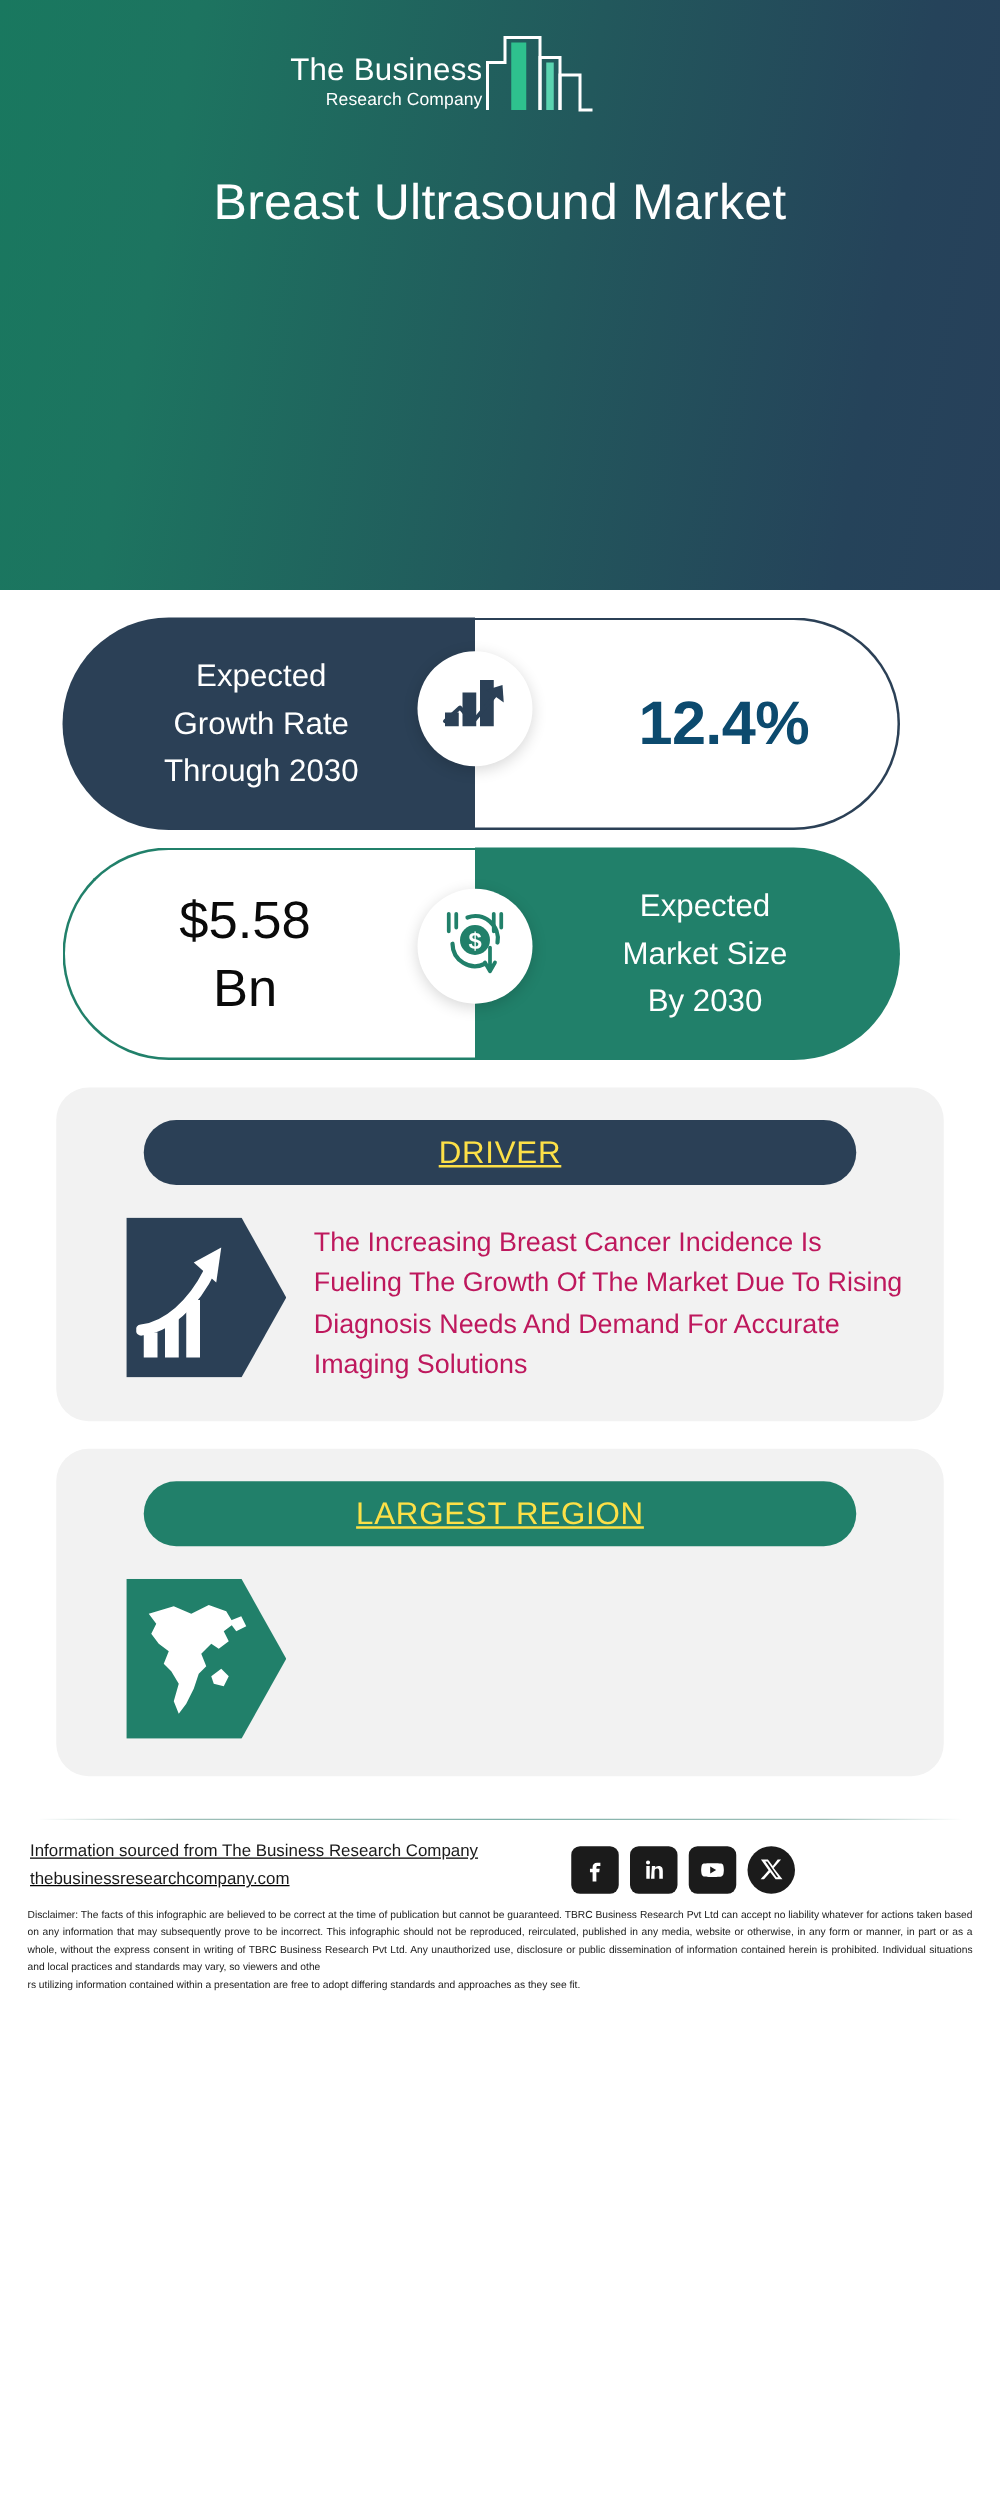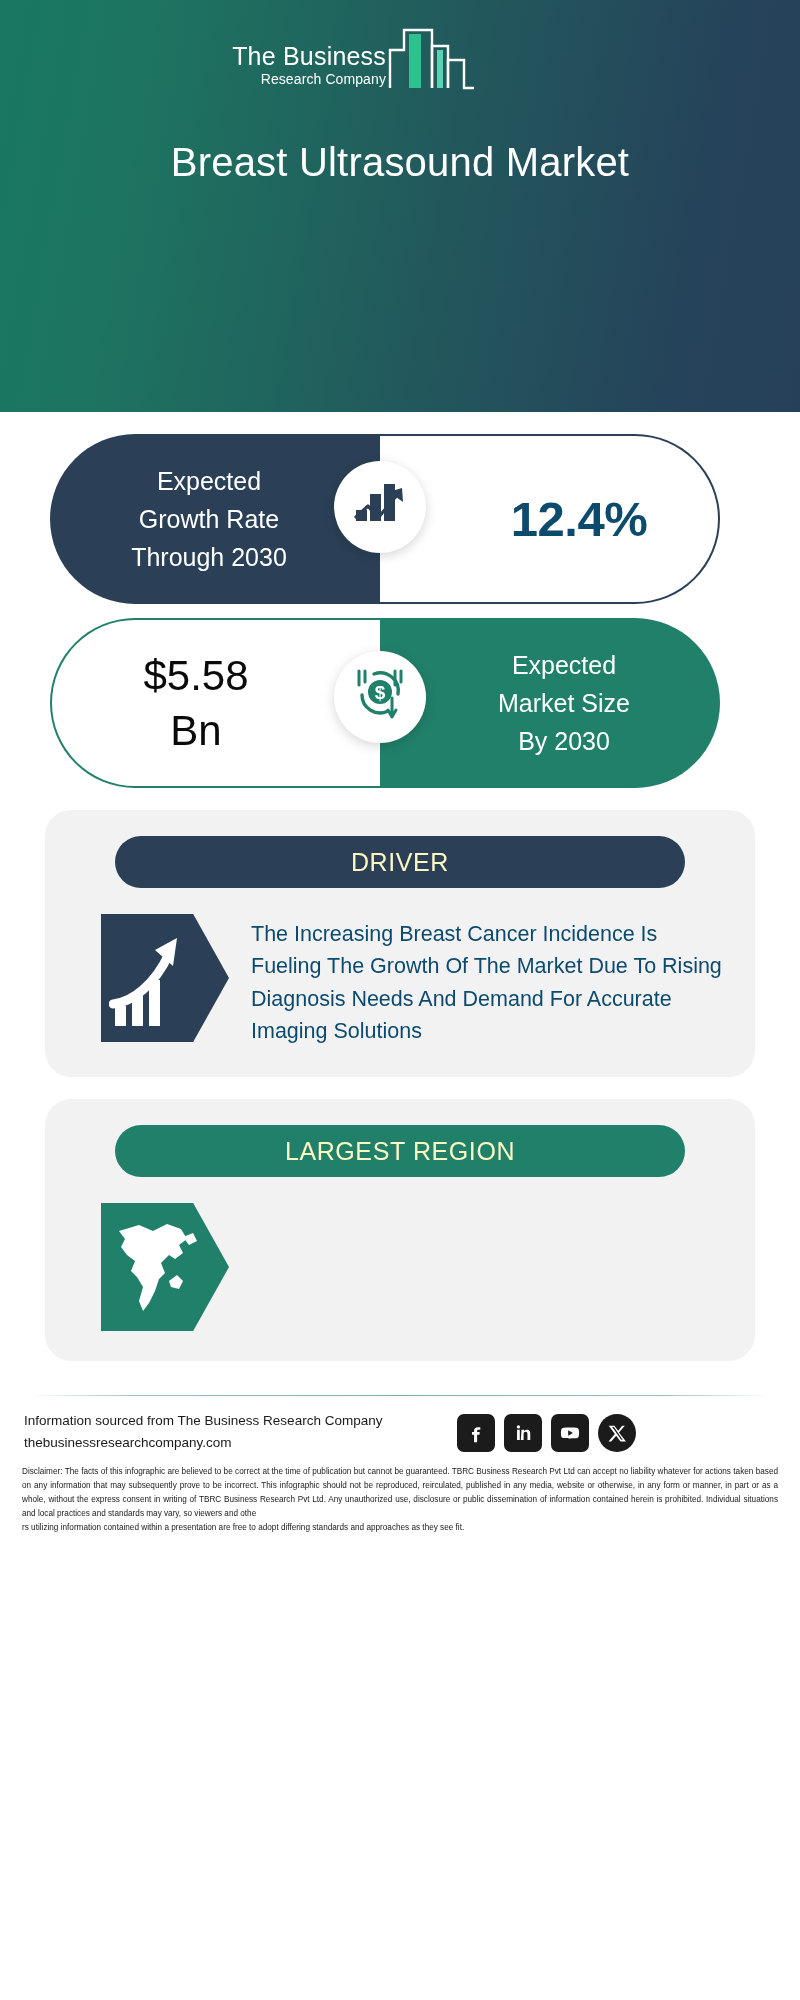--- a/index.html
+++ b/index.html
@@ -8,21 +8,21 @@
     font-family:"Liberation Sans", sans-serif;
     background:#ffffff;
     width:800px; height:2000px;
     position:relative;
     overflow:hidden;
   }
 
   
   .header {
     position:relative;
-    width:800px; height:412px;
+    width:800px; height:472px;
     background:linear-gradient(100deg,#19785f 0%,#1d7460 18%,#22585c 55%,#25435a 85%,#27405a 100%);
     overflow:hidden;
   }
   .logo-wrap {
     position:absolute; left:218px; top:18px;
     width:260px; height:78px;
   }
   .logo-text {
     position:absolute; left:0; top:26px;
     width:168px; text-align:right; color:#ffffff;
@@ -107,53 +107,53 @@
     background:#f2f2f2;
     border-radius:26px;
     padding:26px 0 30px 0;
   }
   .panel + .panel { margin-top:22px; }
 
   .pill {
     width:570px; height:52px; margin:0 auto;
     border-radius:26px;
     display:flex; align-items:center; justify-content:center;
-    color:#fef9c3; font-size:25px; letter-spacing:.6px;
+    color:#fde047; font-size:25px; letter-spacing:.6px;text-decoration:underline;
   }
   .pill.driver { background:#2b4056; }
   .pill.region { background:#21806a; }
 
   .panel-body { display:flex; padding:26px 30px 0 56px; gap:22px; }
 
   .arrow-box {
     position:relative; flex:0 0 auto;
     width:128px; height:128px;
   }
   .arrow-shape {
     position:absolute; inset:0;
     background:#2b4056;
     clip-path:polygon(0 0, 72% 0, 100% 50%, 72% 100%, 0 100%);
   }
   .arrow-shape.green { background:#21806a; }
   .arrow-ico { position:absolute; left:8px; top:12px; }
 
   .panel-text {
-    font-size:21.5px; line-height:1.5; color:#0c4a6e;
+    font-size:21.5px; line-height:1.5; color:#be185d;
     padding-top:4px;
   }
 
   
   .foot-div {
     width:740px; height:1px; margin:0 auto;
     background:linear-gradient(90deg,#ffffff,#9fbfb8 15%,#7fb0a8 50%,#9fbfb8 85%,#ffffff);
   }
   .footer {
     position:relative; width:660px;
     padding:14px 24px 0 24px;
-    display:flex; align-items:flex-start; justify-content:space-between;
+    display:flex; align-items:flex-end; justify-content:space-between;text-decoration:underline;
   }
   .foot-src { font-size:13.5px; color:#1a1a1a; line-height:1.65; }
   .social { display:flex; gap:9px; align-items:center; padding-top:4px;}
   .sq {
     width:38px; height:38px; border-radius:7px;
     background:#1b1b1b;
     display:flex; align-items:center; justify-content:center;
     color:#fff;
   }
   .disclaimer {

